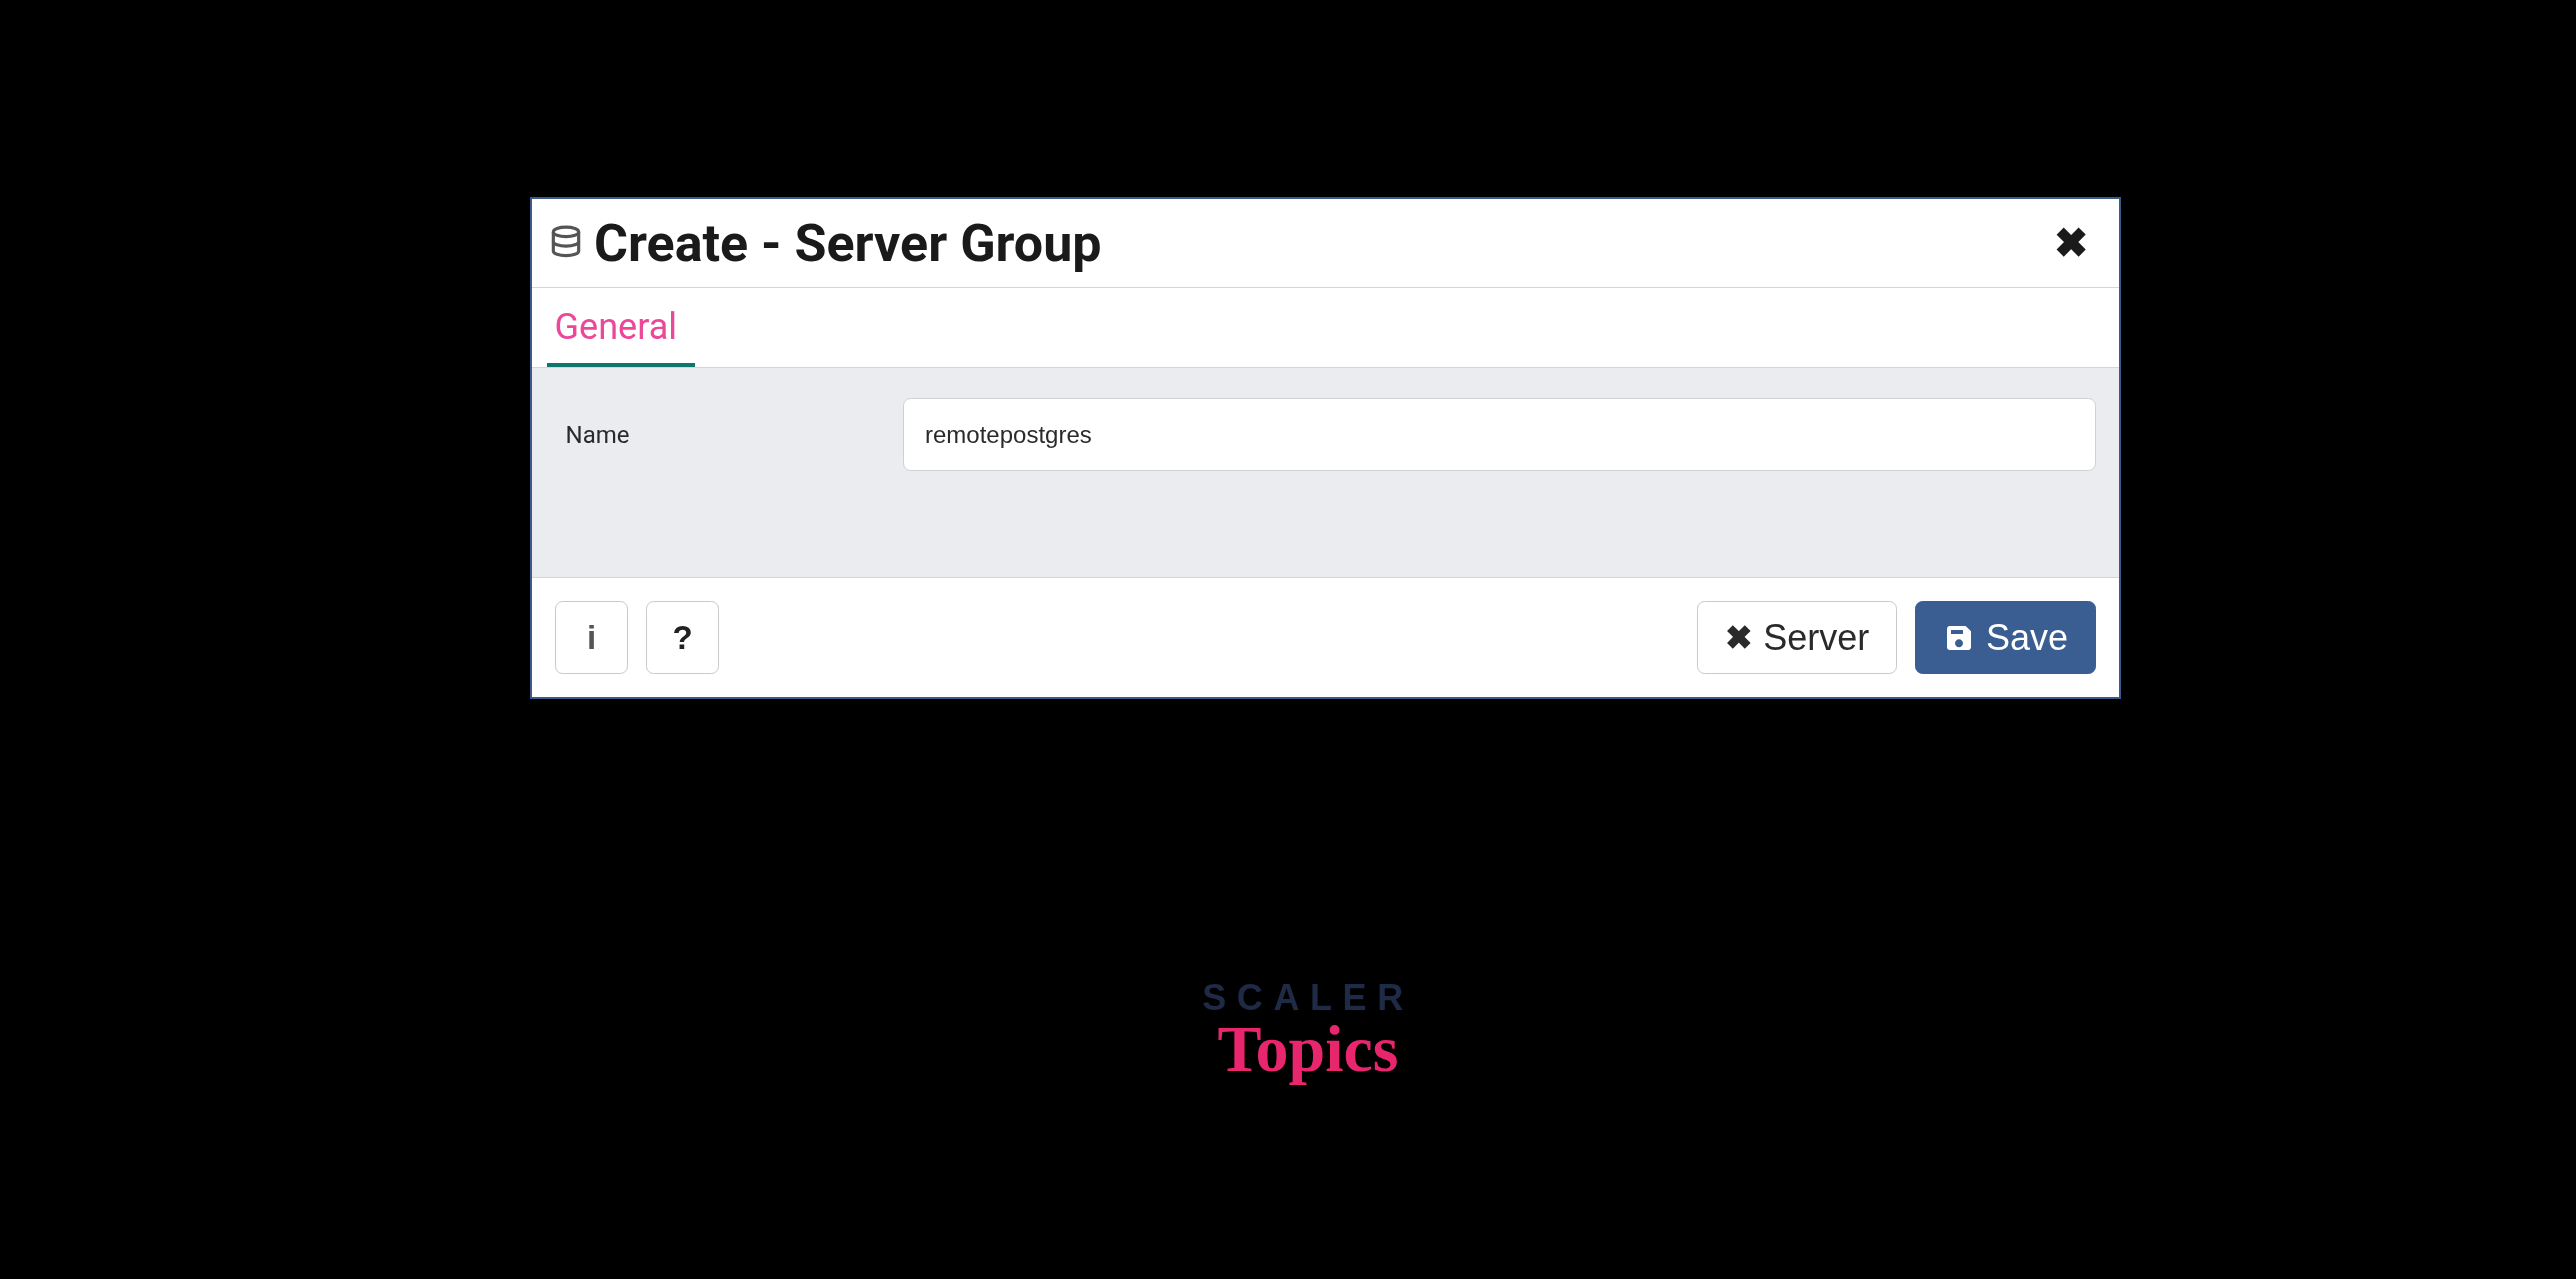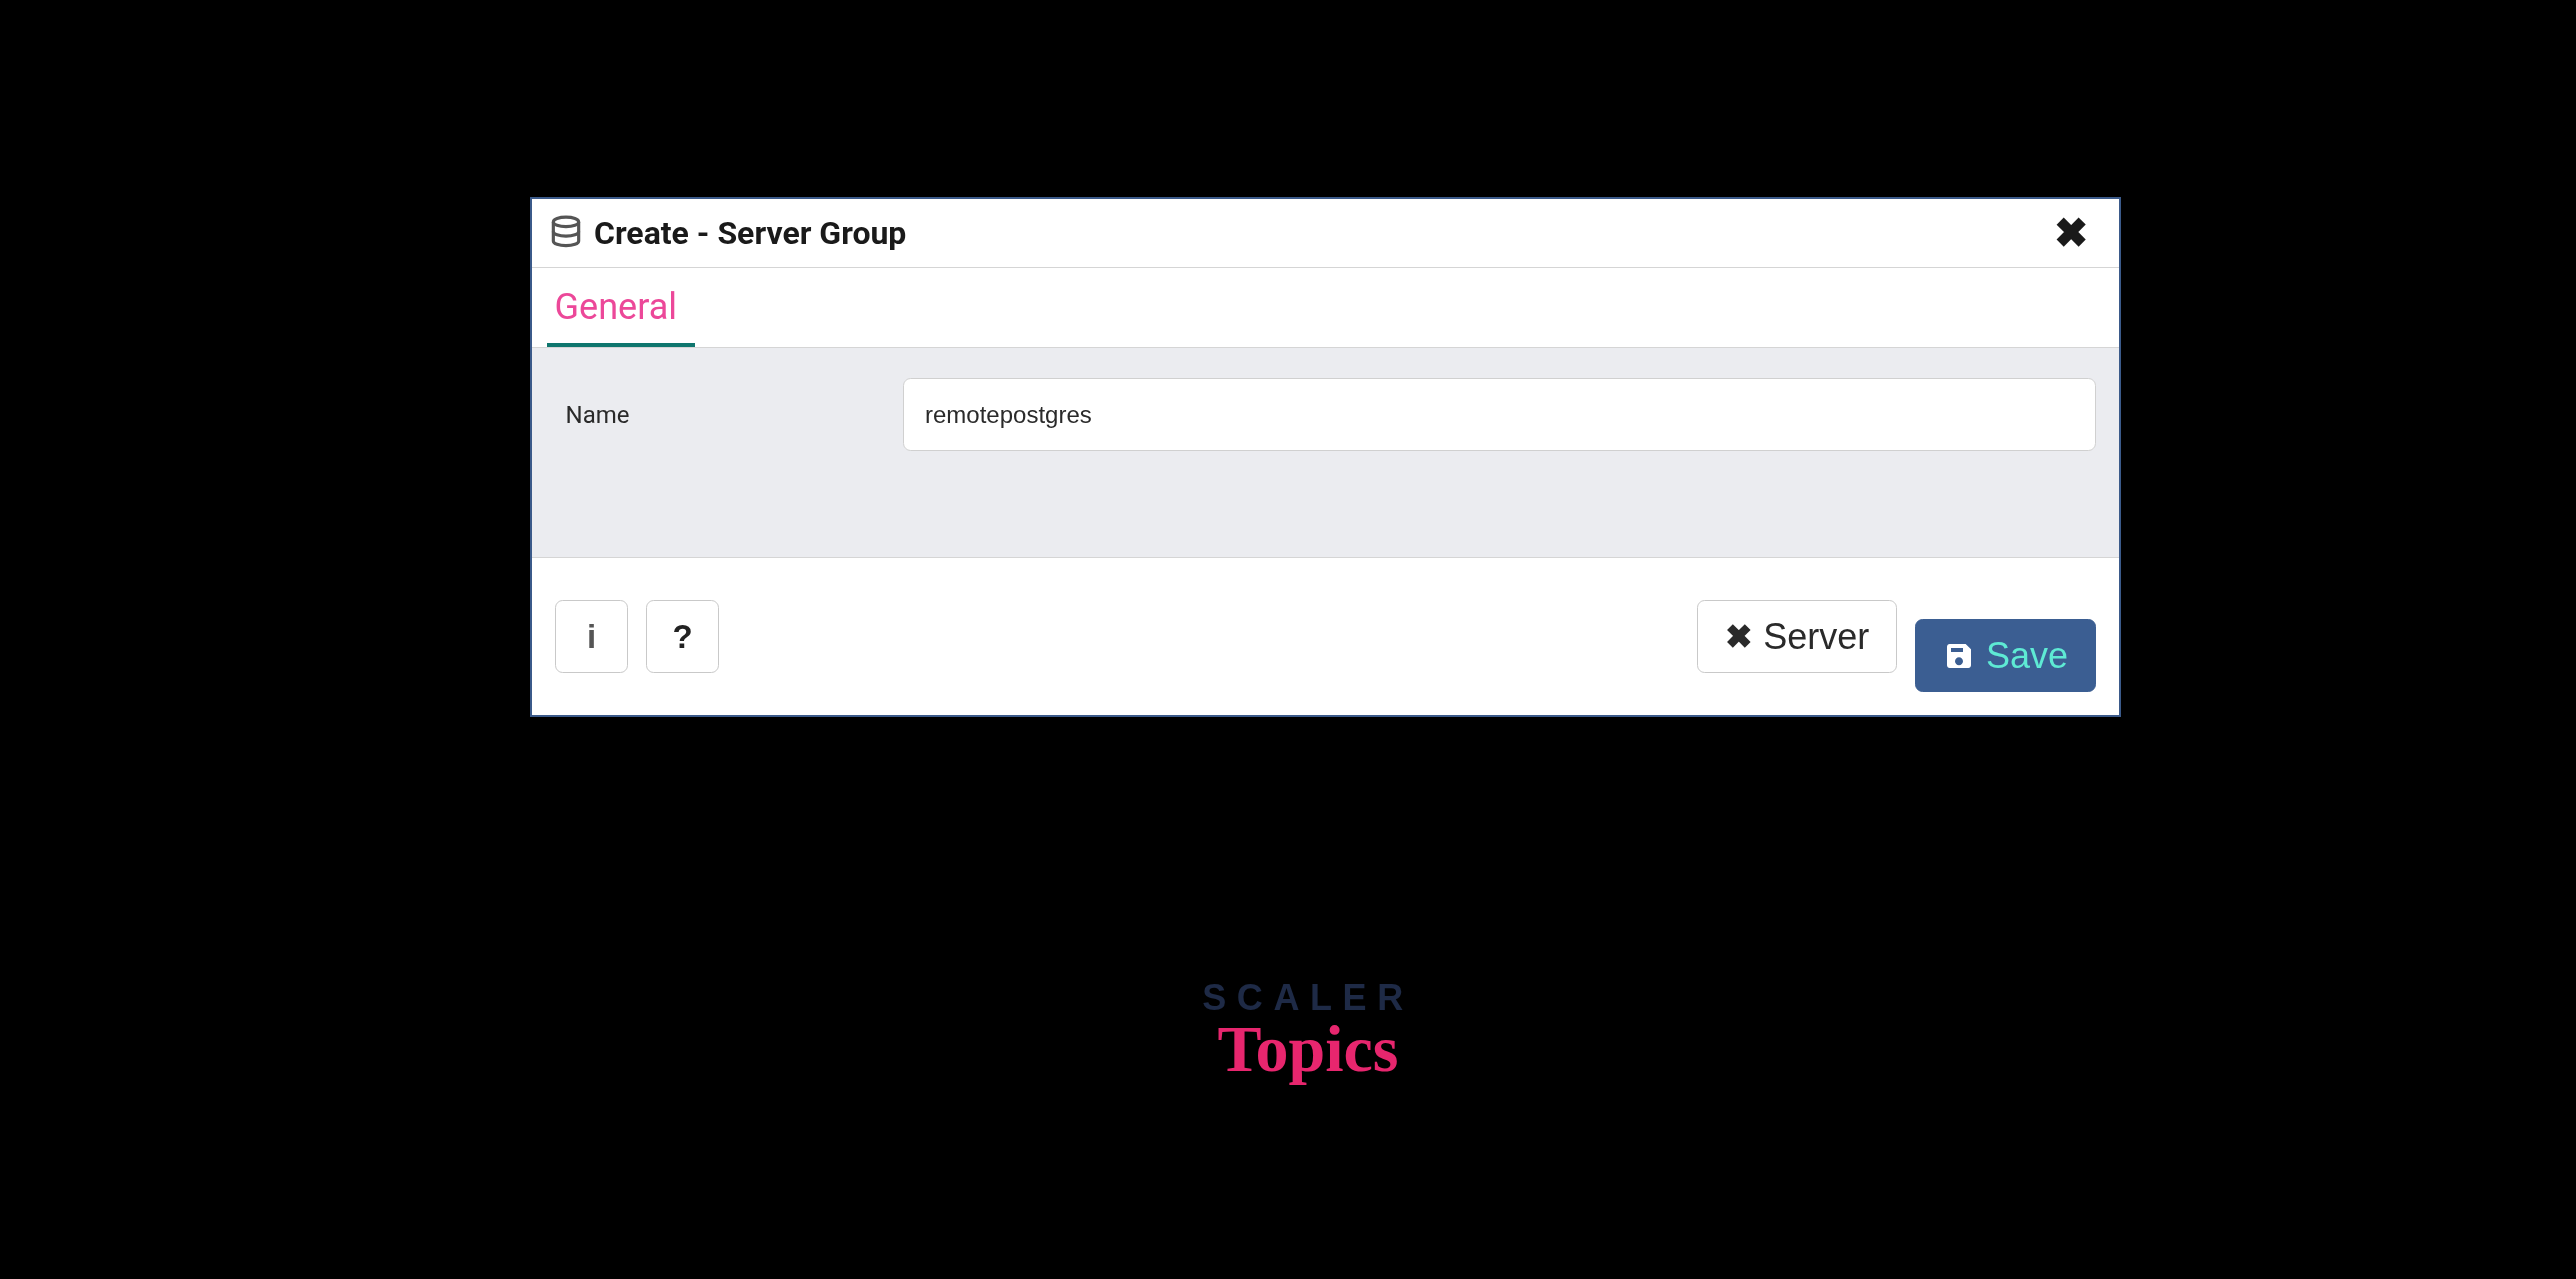--- a/index.html
+++ b/index.html
@@ -19,21 +19,21 @@
     border: 2.3px solid #3b5a8a;
   }
   .dialog-header {
     display: flex;
     align-items: center;
     padding: 13.6px 23px 13.6px 15px;
     border-bottom: 0.8px solid #d5d5d5;
     background: #fff;
   }
   .dialog-title {
-    font-size: 32px;
+    font-size: 52px;
     font-weight: 700;
     color: #1a1a1a;
     flex: 1;
     display: flex;
     align-items: center;
     gap: 9px;
   }
   .server-icon svg { width: 38px; height: 38px; display: block; }
   .close-x {
     font-size: 41px;
@@ -111,22 +111,21 @@
   .btn.icon-only {
     width: 73px;
     padding: 0;
     font-weight: 700;
     color: #555;
   }
   .btn.icon-only.question { color: #222; }
   .btn.primary {
     background: #3b5e92;
     border-color: #3b5e92;
-    color: #5eead4;
-    margin-top: 38px;
+    color: #ffffff;
   }
   .btn .ico { font-size: 33px; line-height: 1; font-weight: 900; }
   .btn .ico-save svg, .btn .ico-recycle svg { width: 32px; height: 32px; display: block; }
   .btn.primary .ico-save svg { fill: #fff; }
   .watermark {
     position: absolute;
     left: 50%;
     top: 977px;
     transform: translateX(-50%);
     text-align: center;

